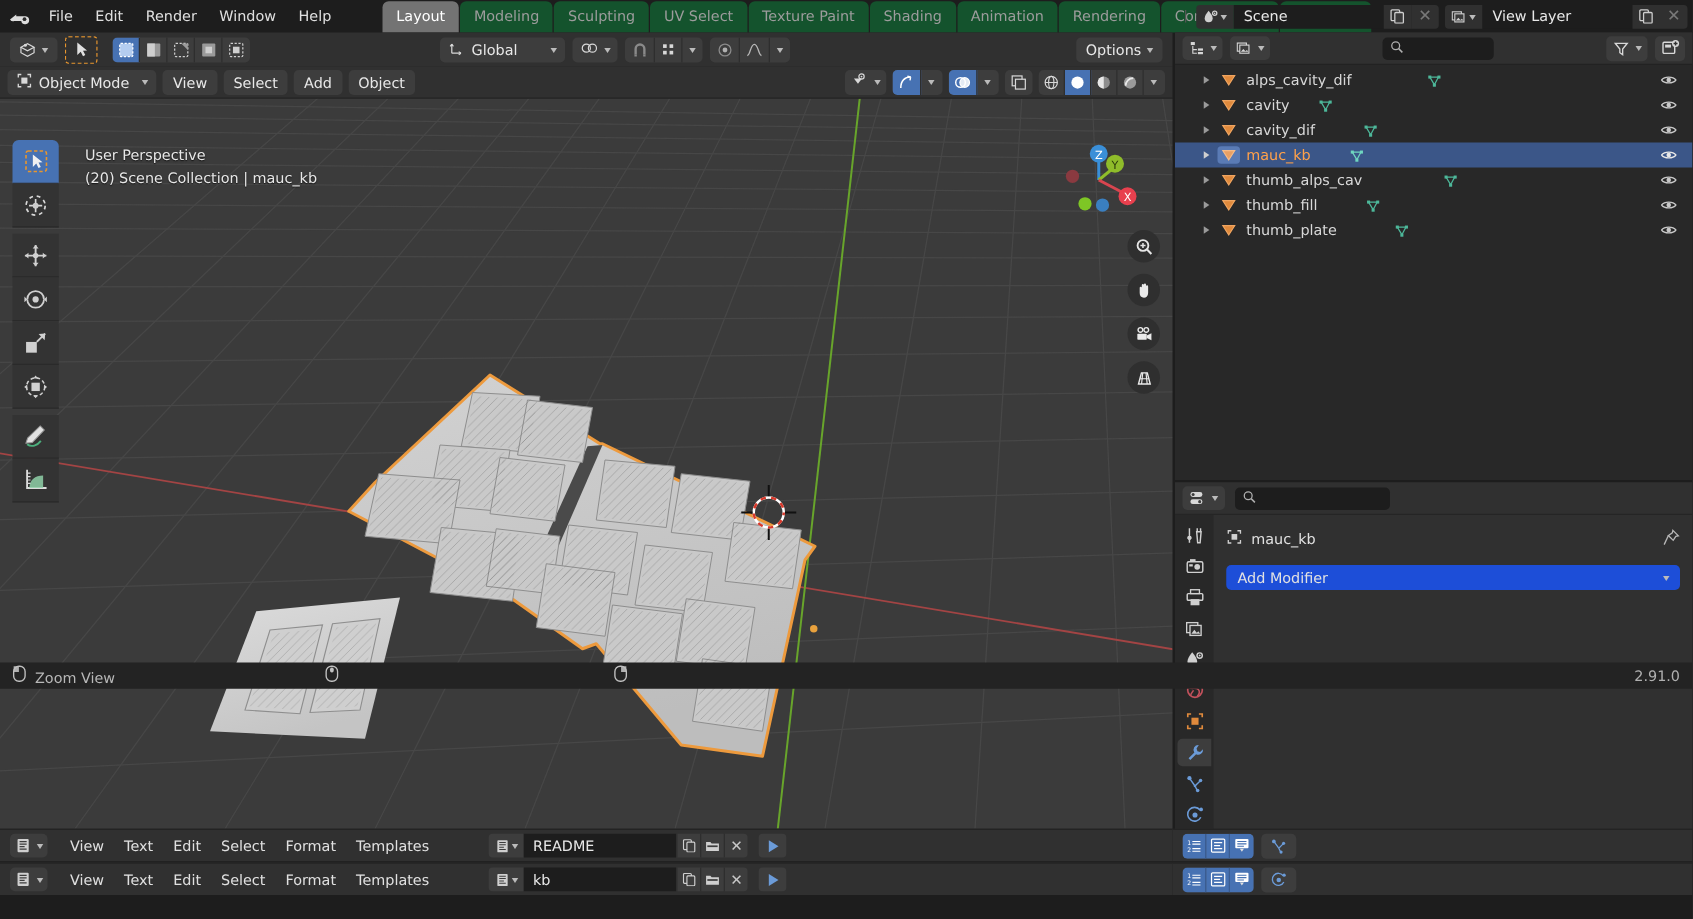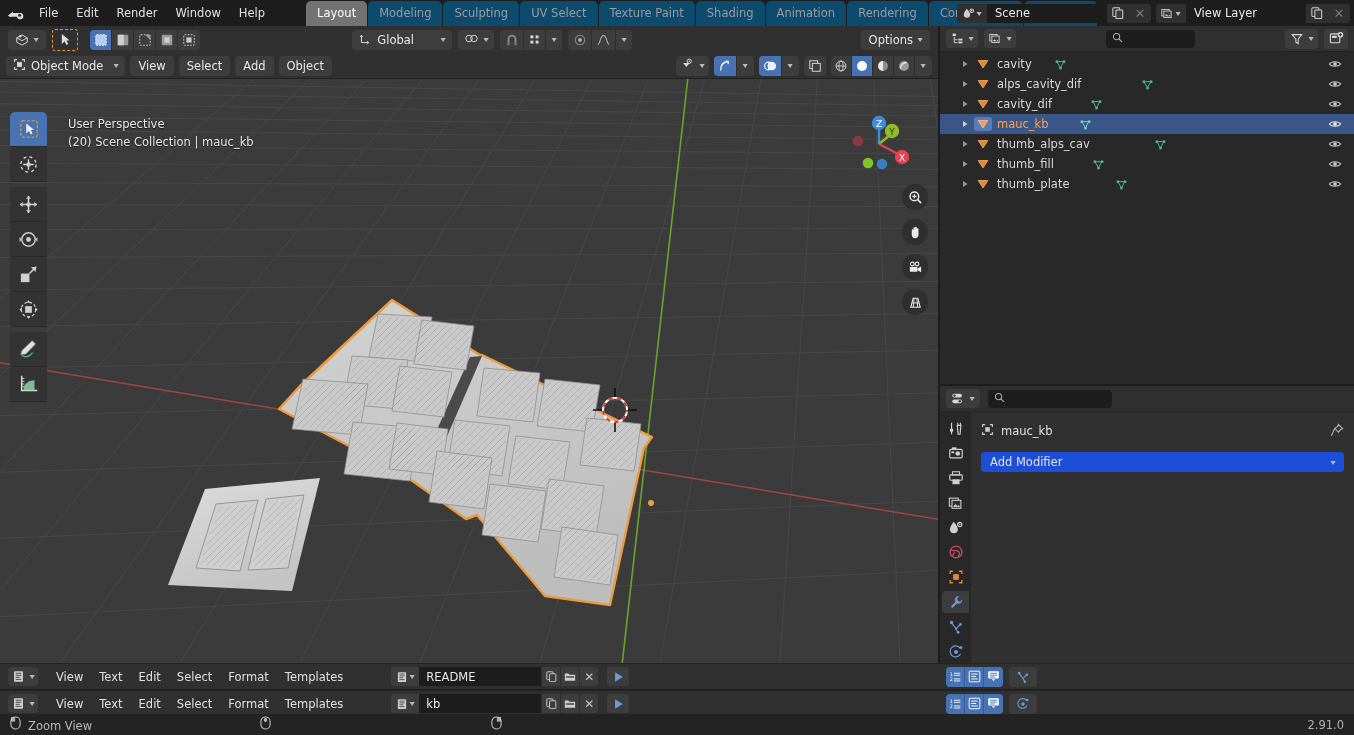--- a/index.html
+++ b/index.html
@@ -5,37 +5,37 @@
   * { box-sizing: border-box; margin: 0; padding: 0; }
   html, body {
     width: 1354px; height: 735px;
     background: #1d1d1d;
     font-family: "DejaVu Sans", "Liberation Sans", sans-serif;
     font-size: 11px;
     color: #e5e5e5;
     overflow: hidden;
     -webkit-font-smoothing: antialiased;
   }
-  #app { position: relative; width: 1354px; height: 735px; }
+  #app { position: relative; width: 1354px; height: 551px; }
 
   
   .topbar {
     position: absolute; left: 0; top: 0; width: 1354px; height: 26px;
     background: #1d1d1d; display: flex; align-items: center;
   }
   .blender-logo { width: 30px; display: flex; align-items: center; justify-content: center; }
   .blender-logo svg { display:block; }
   .menu-item {
     padding: 3px 9px; color: #e0e0e0; font-size: 11.5px;
     border-radius: 3px; white-space: nowrap; line-height: 14px;
   }
   .tabs-strip { display: flex; align-items: flex-end; height: 26px; margin-left: 32px; gap: 1px; }
   .wstab {
     padding: 5px 11px 6px 11px; font-size: 11.5px; color: #9c9c9c;
-    background: #0c4a6e; border-radius: 5px 5px 0 0; line-height: 14px;
+    background: #14532d; border-radius: 5px 5px 0 0; line-height: 14px;
     white-space: nowrap;
   }
   .wstab.active { background: #737373; color: #ffffff; }
   .topbar-right {
     position: absolute; right: 0; top: 0; height: 26px;
     display: flex; align-items: center; gap: 5px; padding-right: 4px;
   }
   .grip { width: 8px; height: 26px; display:flex; align-items:center; justify-content:center;}
   .grip i { display:block; width:1px;height:10px;background:#555;}
   .id-block { display: flex; align-items: center; height: 19px; }
@@ -753,22 +753,22 @@
         <span class="disc">
             <svg width="8" height="8" viewBox="0 0 8 8">
               <path d="M2 1 L6.5 4 L2 7 Z" fill="#9a9a9a"></path>
             </svg>
           </span>
         <span class="obj-icon-wrap">
             <svg width="14" height="14" viewBox="0 0 16 16">
               <path d="M2.5 4 L13.5 4 L8 12.5 Z" fill="#e08a3c" stroke="#f0a560" stroke-width="1"></path>
             </svg>
           </span>
-        <span class="row-label">cavity</span>
-        <span class="mesh-data-icon" style="margin-left:22px;">
+        <span class="row-label">alps_cavity_dif</span>
+        <span class="mesh-data-icon" style="margin-left:60px;">
             <svg width="13" height="13" viewBox="0 0 16 16">
               <path d="M3.5 4.5 L12 4.5 L8 12 Z" fill="none" stroke="#4db89a" stroke-width="1.2"></path>
               <rect x="2" y="3" width="3" height="3" fill="#4db89a"></rect>
               <rect x="11" y="3" width="3" height="3" fill="#4db89a"></rect>
               <rect x="6.5" y="11" width="3" height="3" fill="#4db89a"></rect>
             </svg>
           </span>
         <span class="eye"><svg width="14" height="14" viewBox="0 0 16 16">
               <path d="M1.5 8 C4 4.5 12 4.5 14.5 8 C12 11.5 4 11.5 1.5 8Z" fill="none" stroke="#c8c8c8" stroke-width="1.2"></path>
               <circle cx="8" cy="8" r="2.1" fill="#c8c8c8"></circle>
@@ -779,22 +779,22 @@
         <span class="disc">
             <svg width="8" height="8" viewBox="0 0 8 8">
               <path d="M2 1 L6.5 4 L2 7 Z" fill="#9a9a9a"></path>
             </svg>
           </span>
         <span class="obj-icon-wrap">
             <svg width="14" height="14" viewBox="0 0 16 16">
               <path d="M2.5 4 L13.5 4 L8 12.5 Z" fill="#e08a3c" stroke="#f0a560" stroke-width="1"></path>
             </svg>
           </span>
-        <span class="row-label">alps_cavity_dif</span>
-        <span class="mesh-data-icon" style="margin-left:60px;">
+        <span class="row-label">cavity</span>
+        <span class="mesh-data-icon" style="margin-left:22px;">
             <svg width="13" height="13" viewBox="0 0 16 16">
               <path d="M3.5 4.5 L12 4.5 L8 12 Z" fill="none" stroke="#4db89a" stroke-width="1.2"></path>
               <rect x="2" y="3" width="3" height="3" fill="#4db89a"></rect>
               <rect x="11" y="3" width="3" height="3" fill="#4db89a"></rect>
               <rect x="6.5" y="11" width="3" height="3" fill="#4db89a"></rect>
             </svg>
           </span>
         <span class="eye"><svg width="14" height="14" viewBox="0 0 16 16">
               <path d="M1.5 8 C4 4.5 12 4.5 14.5 8 C12 11.5 4 11.5 1.5 8Z" fill="none" stroke="#c8c8c8" stroke-width="1.2"></path>
               <circle cx="8" cy="8" r="2.1" fill="#c8c8c8"></circle>

